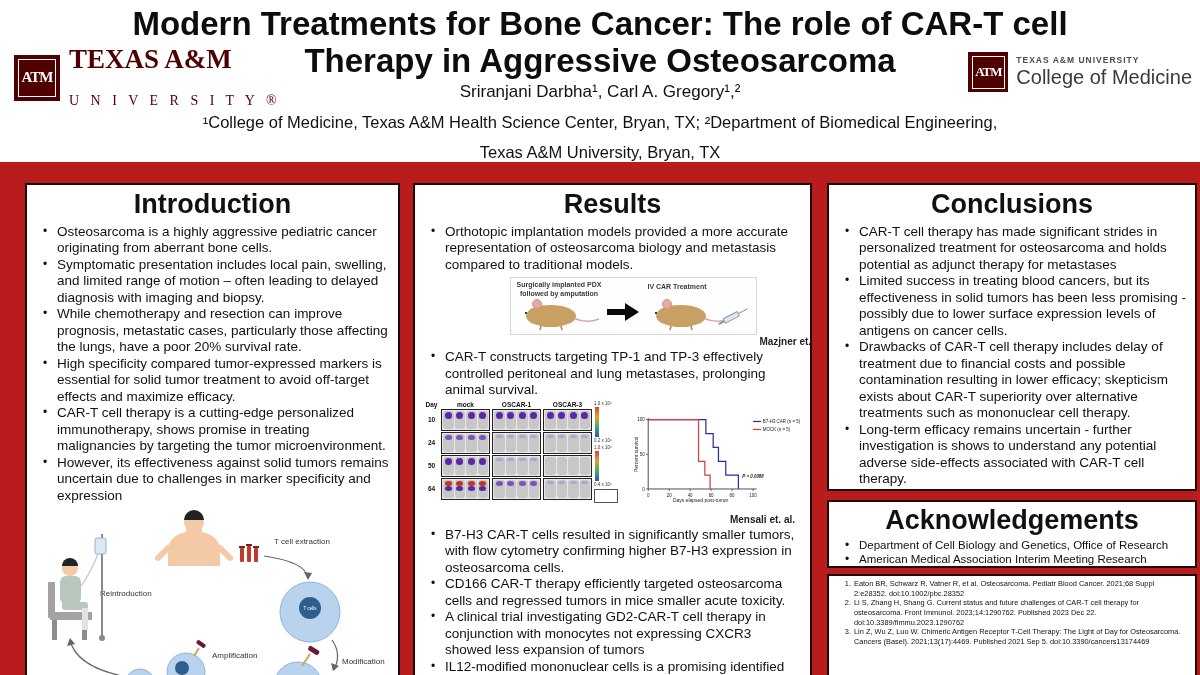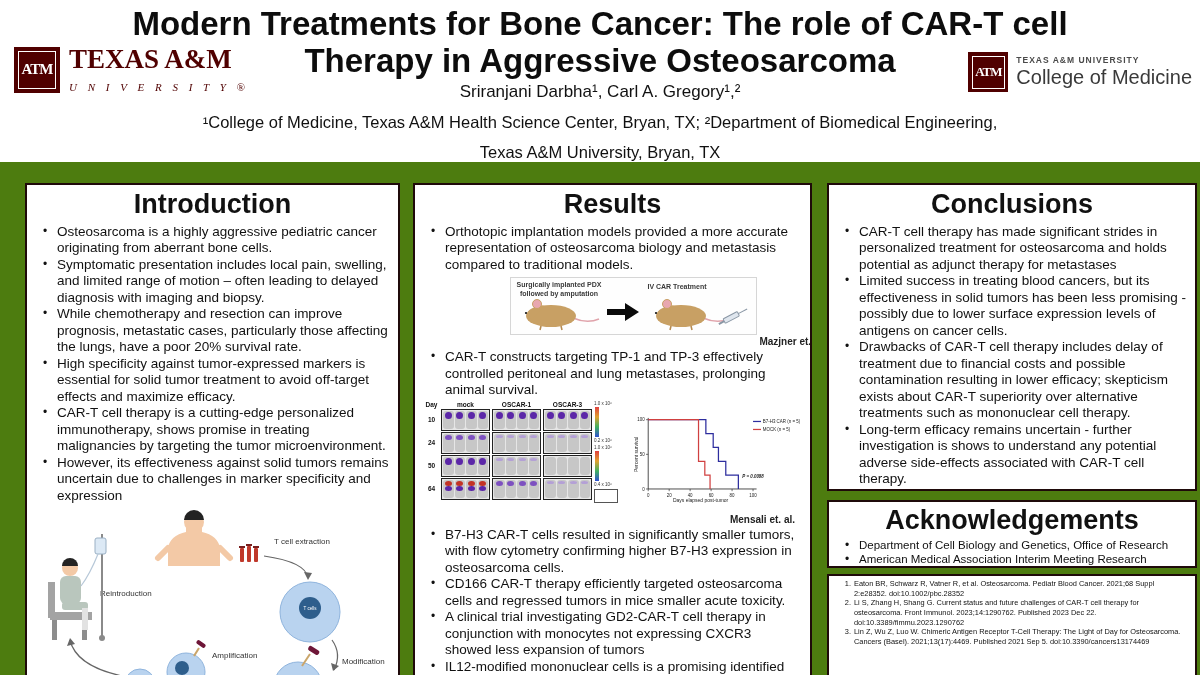--- a/index.html
+++ b/index.html
@@ -14,27 +14,27 @@
 
   .logo-left { position:absolute; left:14px; top:46px; display:flex; align-items:center; gap:9px; }
   .atm-box { background:#500000; display:flex; align-items:center; justify-content:center;text-align:center; }
   .atm-box.big { width:46px; height:46px; }
   .atm-box.small { width:40px; height:40px; }
   .atm-inner { border:1.5px solid #fff; color:#fff; display:flex; align-items:center; justify-content:center;
                font-family:"Liberation Serif", serif; font-weight:bold; letter-spacing:-1px; }
   .big .atm-inner { width:36px; height:36px; font-size:15px; }
   .small .atm-inner { width:31px; height:31px; font-size:13px; }
   .tamu-word { font-family:"Liberation Serif", serif; color:#500000; font-weight:bold; font-size:27px; line-height:1; }
-  .tamu-univ { font-family:"Liberation Serif", serif; color:#500000; font-size:11px; letter-spacing:4px; margin-top:8px;font-style:italic; }
+  .tamu-univ { font-family:"Liberation Serif", serif; color:#500000; font-size:14px; letter-spacing:4px; margin-top:20px; }
   .logo-right { position:absolute; right:8px; top:52px; display:flex; align-items:center; gap:8px; }
   .com-small { font-size:8.5px; font-weight:bold; letter-spacing:1px; color:#4a4a4a; }
   .com-big { font-size:20px; color:#3a3a3a; margin-top:1px; }
 
   
-  .band { position:absolute; top:162px; left:0; width:1200px; height:513px; background:#4d7c0f; overflow:hidden; }
+  .band { position:absolute; top:162px; left:0; width:1200px; height:513px; background:#b91c1c; overflow:hidden; }
   .col { position:absolute; top:21px; background:#fff; border:2px solid #1f0a0a; box-sizing:border-box;
          padding:3px 9px 8px; overflow:hidden; }
   .col-left { left:25px; width:375px; height:620px; }
   .col-mid  { left:413px; width:399px; height:620px; }
   .box-conclusions { left:827px; width:370px; height:308px; }
   .box-ack  { left:827px; top:338px; width:370px; height:68px; }
   .box-refs { left:827px; top:412px; width:370px; height:180px; }
 
   h2.section { font-size:27px; font-weight:bold; text-align:center; margin:1px 0 4px; }
   h2.section.sm { font-size:27px; margin:0 0 2px; }
@@ -106,21 +106,21 @@
 </div>
 
 <div class="band">
 
   <section class="col col-left">
     <h2 class="section">Introduction</h2>
     <ul class="bullets">
         <li>Osteosarcoma is a highly aggressive pediatric cancer originating from aberrant bone cells.</li>
         <li>Symptomatic presentation includes local pain, swelling, and limited range of motion – often leading to delayed diagnosis with imaging and biopsy.</li>
         <li>While chemotherapy and resection can improve prognosis, metastatic cases, particularly those affecting the lungs, have a poor 20% survival rate.</li>
-        <li>High specificity against tumor-expressed markers is essential for solid tumor treatment to avoid off-target effects and maximize efficacy.</li>
+        <li>High specificity compared tumor-expressed markers is essential for solid tumor treatment to avoid off-target effects and maximize efficacy.</li>
         <li>CAR-T cell therapy is a cutting-edge personalized immunotherapy, shows promise in treating malignancies by targeting the tumor microenvironment.</li>
         <li>However, its effectiveness against solid tumors remains uncertain due to challenges in marker specificity and expression</li>
       </ul>
 
     
     <svg width="372" height="175" viewBox="0 0 372 175" style="margin-top:4px">
 
       <circle cx="158" cy="14" r="10" fill="#f3c9a6"></circle>
       <path d="M148,12 a10,10 0 0 1 20,0 z" fill="#232323"></path>
       <path d="M132,58 v-16 c0-10 8-16 18-18 v-5 h16 v5 c10,2 18,8 18,18 v16 z" fill="#f3c9a6"></path>

